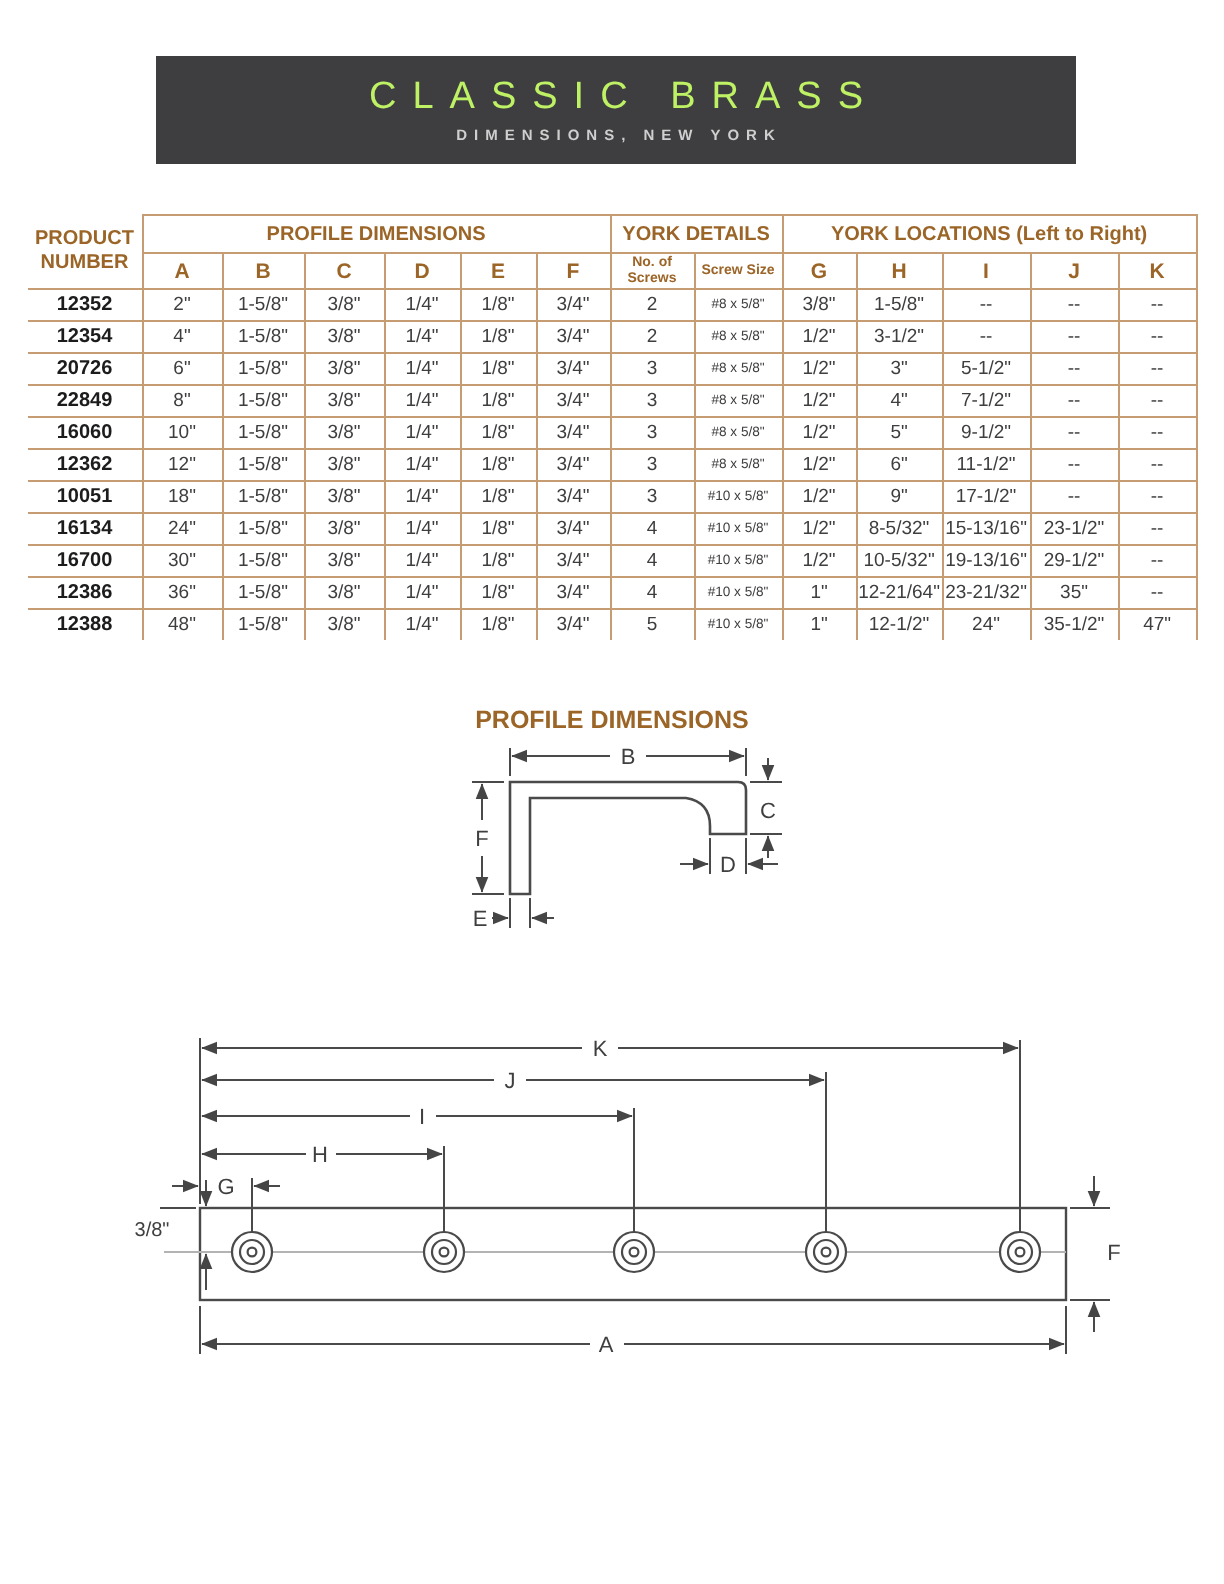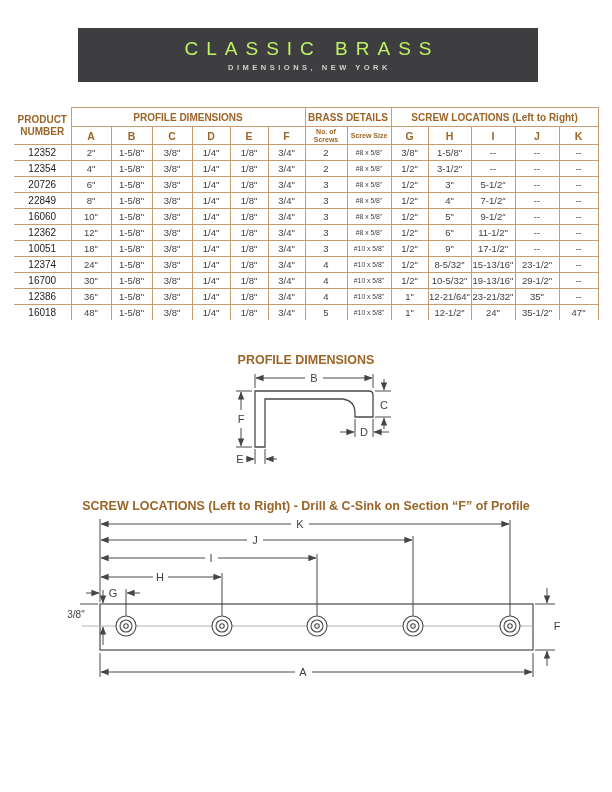--- a/index.html
+++ b/index.html
@@ -14,21 +14,21 @@
 
   
   table{position:absolute;left:14px;top:107px;width:584px;border-collapse:collapse;table-layout:fixed;}
   th,td{border:1.5px solid #c69c72;text-align:center;vertical-align:middle;padding:0;overflow:hidden;}
   thead th{color:#9c6528;font-weight:bold;}
   th.gh{font-size:10px;height:18px;}
   th.prodhead{border-top:none;border-left:none;font-size:10px;line-height:1.2;}
   th.sub{font-size:10.5px;height:17px;}
   th.sub.small{font-size:7px;line-height:1.1;font-weight:bold;}
   tbody td{font-size:9.5px;color:#3e3e3e;height:15px;white-space:nowrap;}
-  tbody td.product{font-weight:normal;color:#1c1c1c;border-left:none;font-size:10px;}
+  tbody td.product{font-weight:bold;color:#1c1c1c;border-left:none;font-size:10px;}
   tbody td.tiny{font-size:6.8px;}
   tbody tr:last-child td{border-bottom:none;}
 
   
   .sec-title{position:absolute;left:0;width:612px;text-align:center;color:#9c6528;
              font-weight:bold;font-size:12.5px;}
   #profile-title{top:353px;}
   #screw-title{top:499px;}
 
   
@@ -60,22 +60,22 @@
         <col style="width:37px">
         <col style="width:43px">
         <col style="width:44px">
       <col style="width:44px">
         <col style="width:39px">
     </colgroup>
     <thead>
       <tr>
         <th class="prodhead" rowspan="2">PRODUCT NUMBER</th>
         <th class="gh" colspan="6">PROFILE DIMENSIONS</th>
-        <th class="gh" colspan="2">BRASS DETAILS</th>
-        <th class="gh" colspan="5">SCREW LOCATIONS (Left to Right)</th>
+        <th class="gh" colspan="2">YORK DETAILS</th>
+        <th class="gh" colspan="5">YORK LOCATIONS (Left to Right)</th>
       </tr>
       <tr id="subheader-row">
           <th class="sub">A</th>
           <th class="sub">B</th>
           <th class="sub">C</th>
           <th class="sub">D</th>
           <th class="sub">E</th>
           <th class="sub">F</th>
           <th class="sub small">No. of Screws</th>
           <th class="sub small">Screw Size</th>
@@ -193,21 +193,21 @@
           <td>3/4"</td>
           <td>3</td>
           <td class="tiny">#10 x 5/8"</td>
           <td>1/2"</td>
           <td>9"</td>
           <td>17-1/2"</td>
           <td>--</td>
           <td>--</td>
         </tr>
         <tr>
-          <td class="product">12374</td>
+          <td class="product">16134</td>
           <td>24"</td>
           <td>1-5/8"</td>
           <td>3/8"</td>
           <td>1/4"</td>
           <td>1/8"</td>
           <td>3/4"</td>
           <td>4</td>
           <td class="tiny">#10 x 5/8"</td>
           <td>1/2"</td>
           <td>8-5/32"</td>
@@ -241,21 +241,21 @@
           <td>3/4"</td>
           <td>4</td>
           <td class="tiny">#10 x 5/8"</td>
           <td>1"</td>
           <td>12-21/64"</td>
           <td>23-21/32"</td>
           <td>35"</td>
           <td>--</td>
         </tr>
         <tr>
-          <td class="product">16018</td>
+          <td class="product">12388</td>
           <td>48"</td>
           <td>1-5/8"</td>
           <td>3/8"</td>
           <td>1/4"</td>
           <td>1/8"</td>
           <td>3/4"</td>
           <td>5</td>
           <td class="tiny">#10 x 5/8"</td>
           <td>1"</td>
           <td>12-1/2"</td>
@@ -316,21 +316,20 @@
     </g>
     <g text-anchor="middle">
       <text x="314" y="382">B</text>
       <text x="384" y="409">C</text>
       <text x="364" y="436">D</text>
       <text x="241" y="423">F</text>
       <text x="240" y="463">E</text>
     </g>
   </svg>
 
-  <div class="sec-title" id="screw-title">SCREW LOCATIONS (Left to Right) - Drill &amp; C-Sink on Section “F” of Profile</div>
 
   <svg class="diagram" style="left:55px;top:515px" width="512" height="172" viewBox="55 515 512 172">
     <defs>
       <marker id="arw2" viewBox="0 0 10 10" refX="9.5" refY="5" markerWidth="8" markerHeight="8" orient="auto" markerUnits="userSpaceOnUse">
         <path d="M0,1 L10,5 L0,9 Z" fill="#454545"></path>
       </marker>
     </defs>
 
     <rect x="100" y="604" width="433" height="46" fill="#ffffff" stroke="#4a4a4a" stroke-width="1.2"></rect>
     <line x1="82" y1="626" x2="533" y2="626" stroke="#b3b3b3" stroke-width="1"></line>

